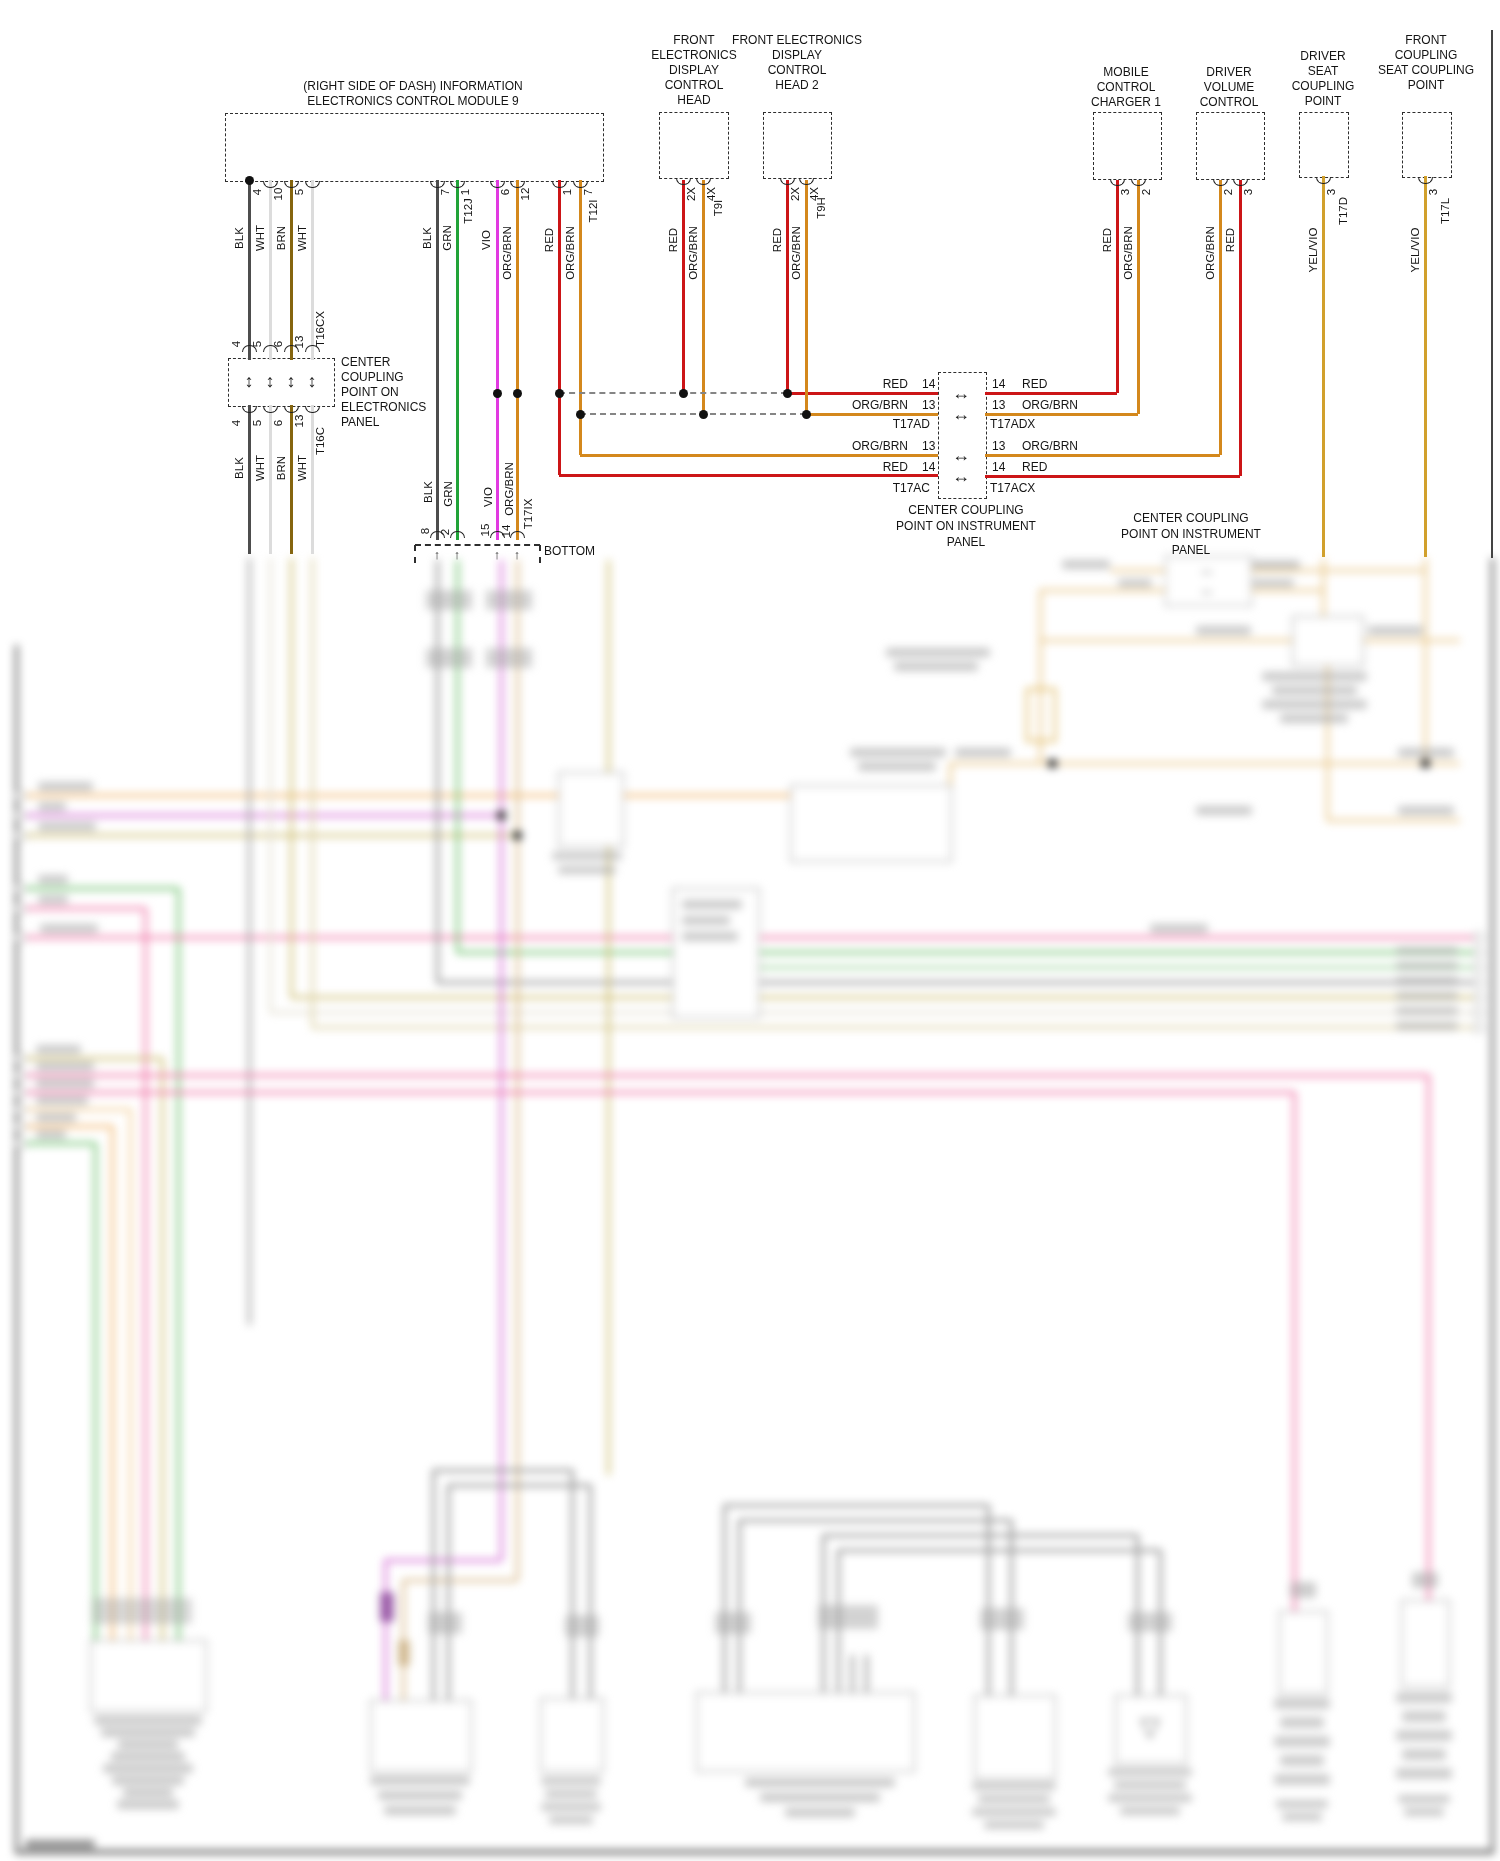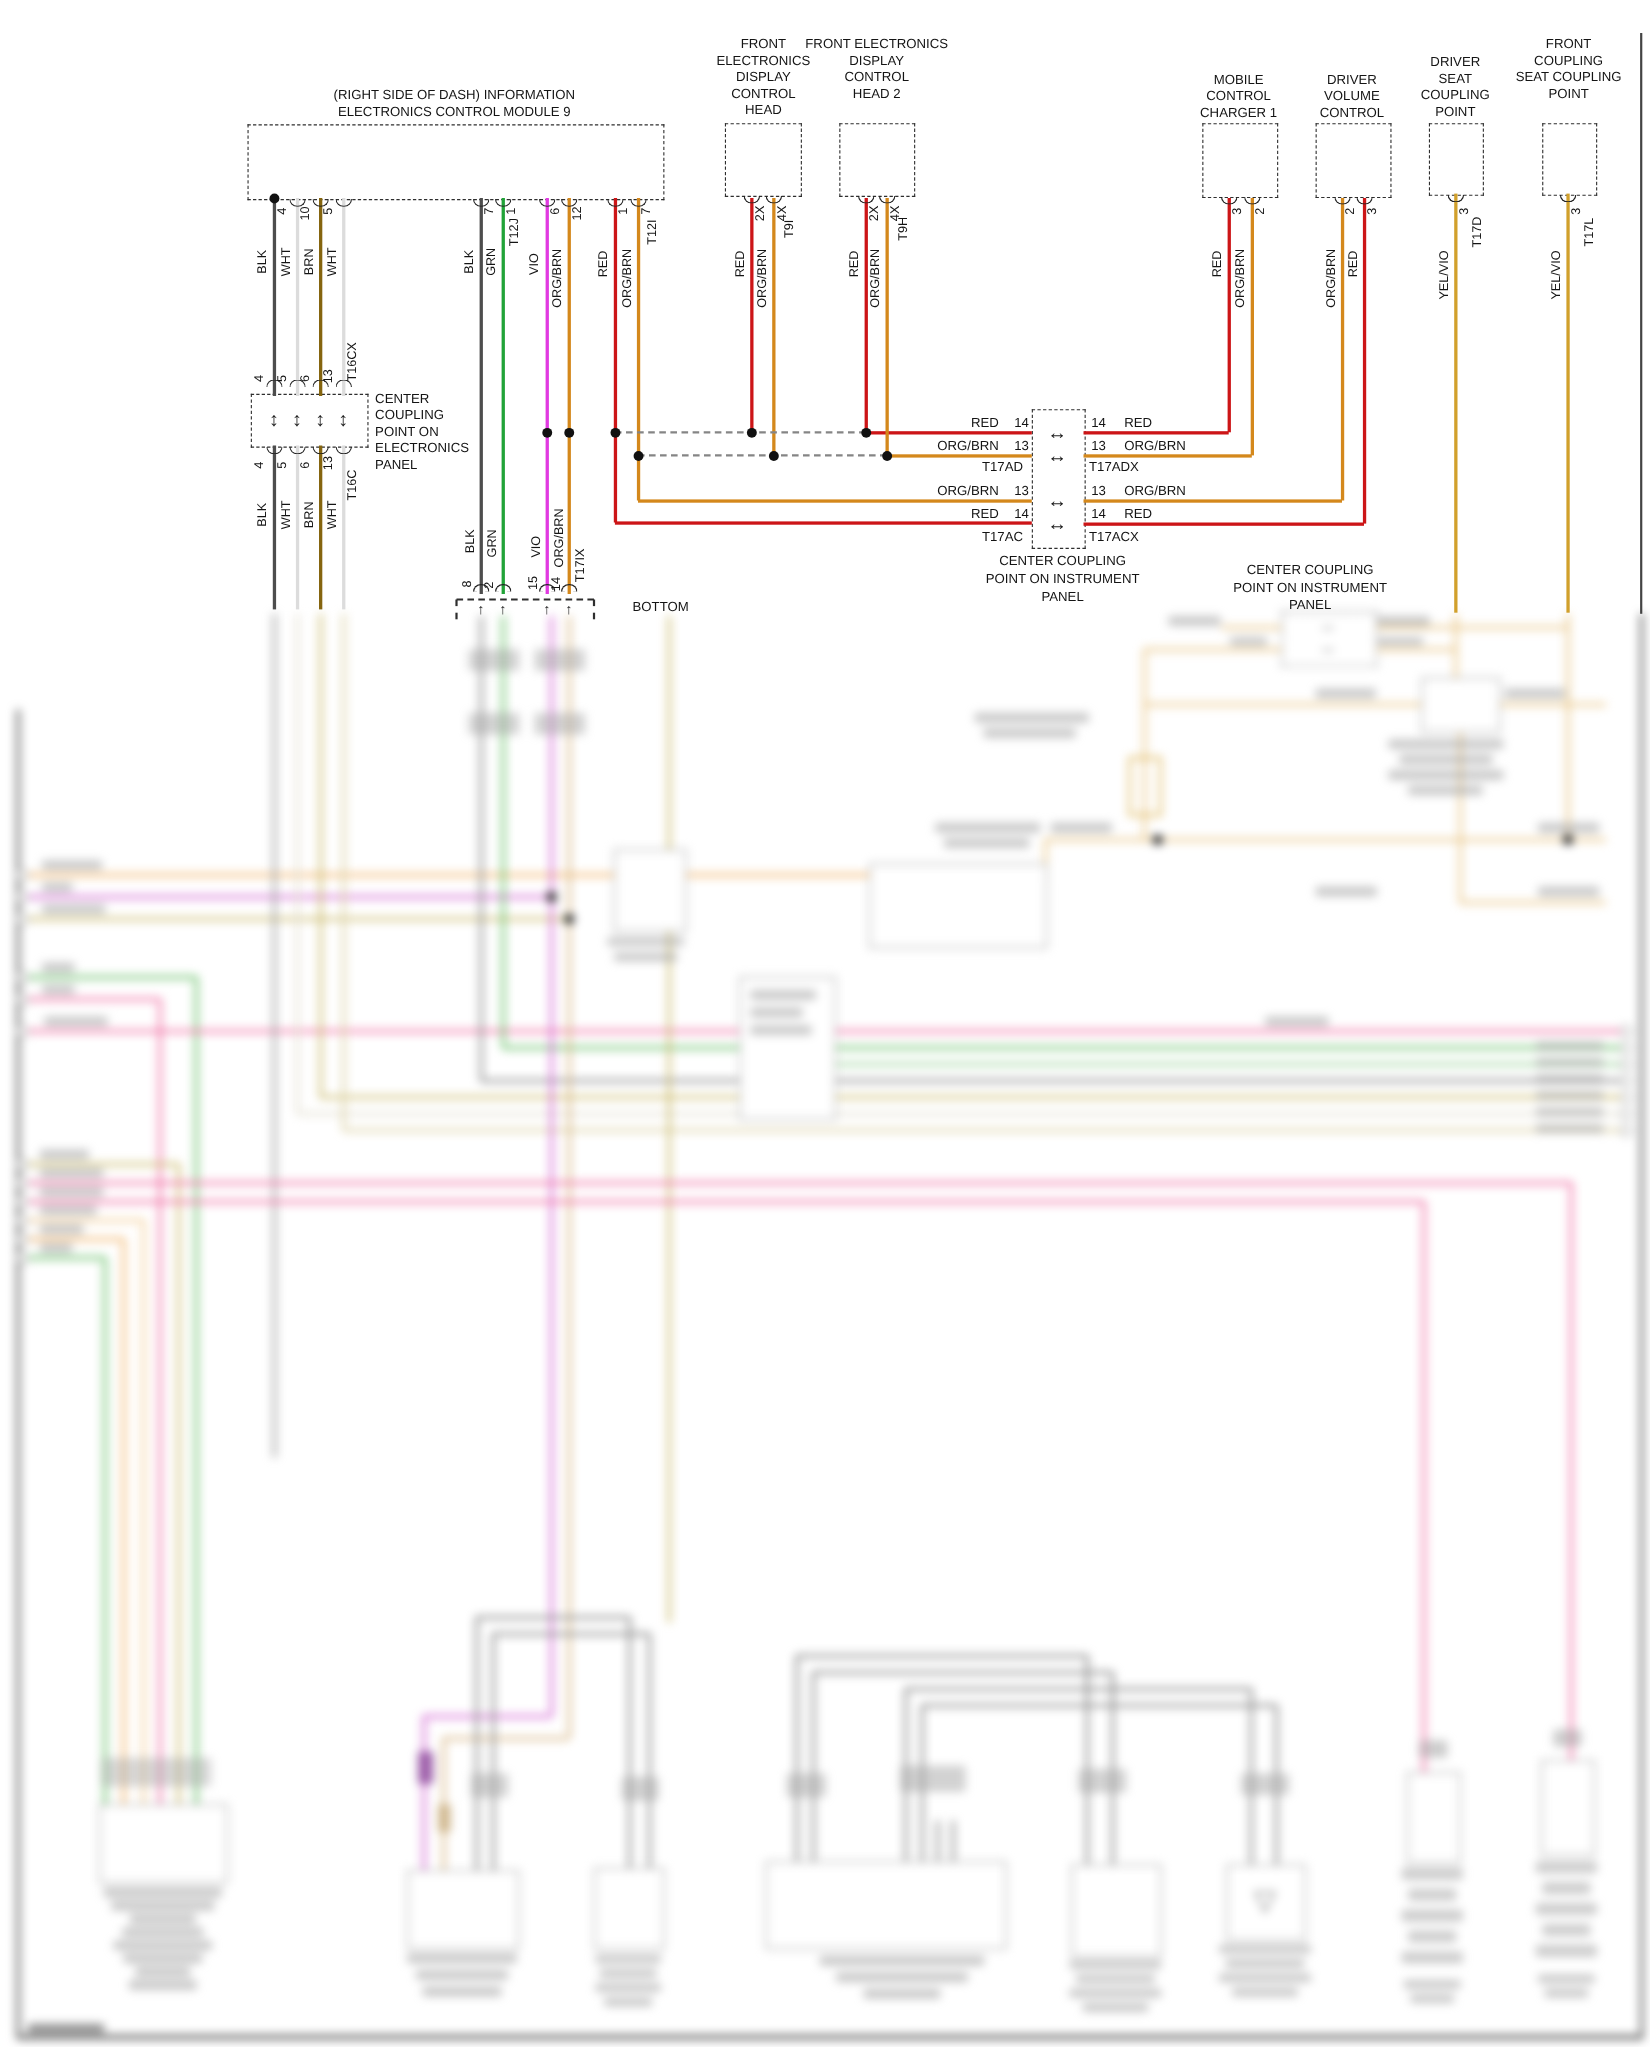--- a/index.html
+++ b/index.html
@@ -340,21 +340,21 @@
       <div class="lbl" style="left: 1022px; top: 446px; transform: translate(0px, -50%);">ORG/BRN</div>
       <div class="lbl" style="left: 992px; top: 467px; transform: translate(0px, -50%);">14</div>
       <div class="lbl" style="left: 1022px; top: 467px; transform: translate(0px, -50%);">RED</div>
       <div class="lbl" style="left: 990px; top: 488px; transform: translate(0px, -50%);">T17ACX</div>
       <div class="lbl" style="left: 966px; top: 510px; transform: translate(-50%, -50%);">CENTER COUPLING</div>
       <div class="lbl" style="left: 966px; top: 526px; transform: translate(-50%, -50%);">POINT ON INSTRUMENT</div>
       <div class="lbl" style="left: 966px; top: 542px; transform: translate(-50%, -50%);">PANEL</div>
       <div class="lbl" style="left: 1191px; top: 518px; transform: translate(-50%, -50%);">CENTER COUPLING</div>
       <div class="lbl" style="left: 1191px; top: 534px; transform: translate(-50%, -50%);">POINT ON INSTRUMENT</div>
       <div class="lbl" style="left: 1191px; top: 550px; transform: translate(-50%, -50%);">PANEL</div>
-      <div class="lbl" style="left: 544px; top: 551px; transform: translate(0px, -50%); margin-left: 31px;">BOTTOM</div>
+      <div class="lbl" style="left: 544px; top: 551px; transform: translate(0px, -50%);">BOTTOM</div>
       <div class="rlbl" style="left: 240px; top: 238px;">BLK</div>
       <div class="rlbl" style="left: 261px; top: 238px;">WHT</div>
       <div class="rlbl" style="left: 282px; top: 238px;">BRN</div>
       <div class="rlbl" style="left: 303px; top: 238px;">WHT</div>
       <div class="rlbl" style="left: 428px; top: 238px;">BLK</div>
       <div class="rlbl" style="left: 448px; top: 238px;">GRN</div>
       <div class="rlbl" style="left: 487px; top: 240px;">VIO</div>
       <div class="rlbl" style="left: 508px; top: 253px;">ORG/BRN</div>
       <div class="rlbl" style="left: 550px; top: 240px;">RED</div>
       <div class="rlbl" style="left: 571px; top: 253px;">ORG/BRN</div>

